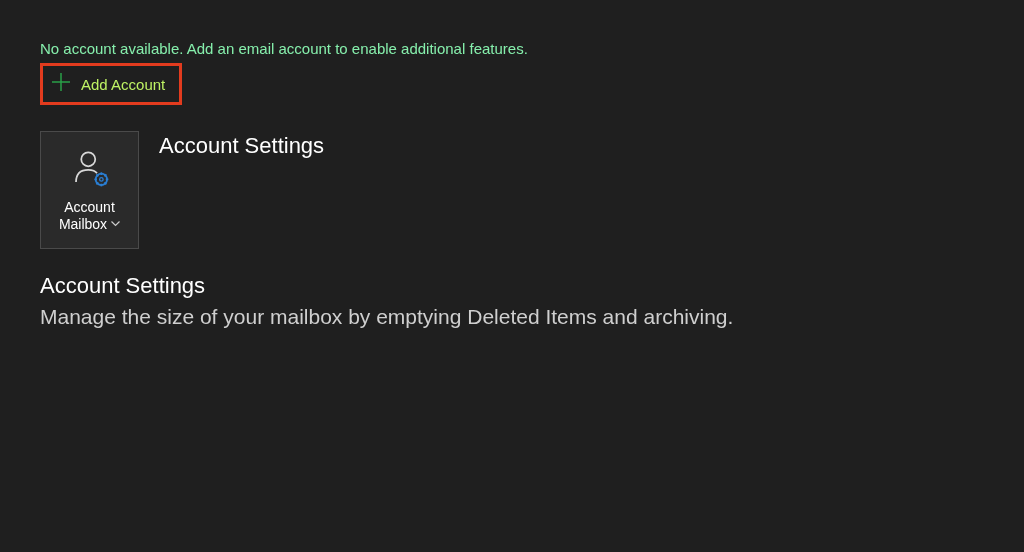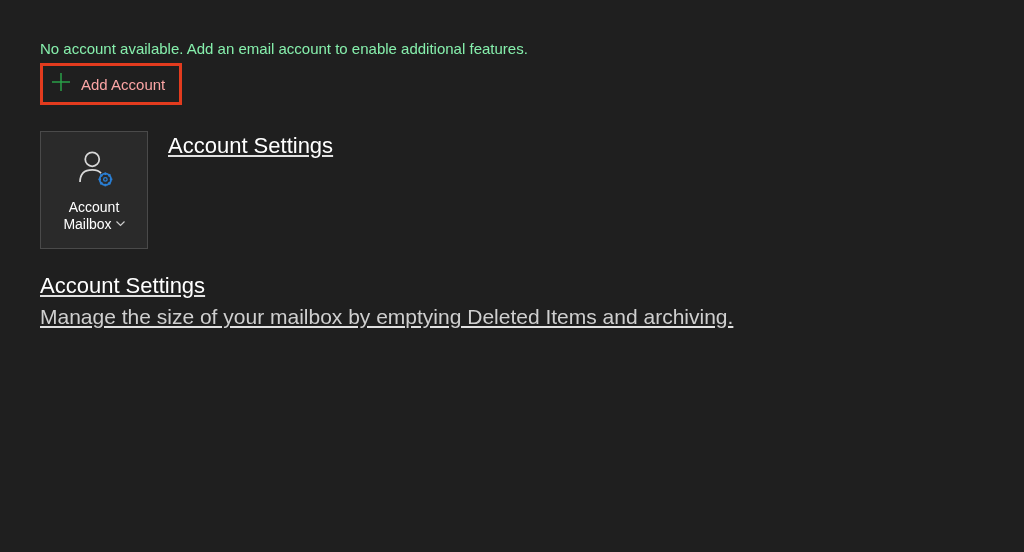--- a/index.html
+++ b/index.html
@@ -40,31 +40,31 @@
       cursor: pointer;
       margin-bottom: 26px;
     }
     .plus-icon {
       color: #2aa148;
       font-size: 22px;
       line-height: 1;
       font-weight: 300;
     }
     .add-account-label {
-      color: #fca5a5;
+      color: #bef264;
       font-size: 15px;
     }
     .section-row {
       display: flex;
       align-items: flex-start;
       gap: 20px;
       margin-bottom: 22px;
     }
     .tile-button {
-      width: 108px;
+      width: 99px;
       height: 118px;
       border: 1px solid #4a4a4a;
       background: #2a2a2a;
       display: flex;
       flex-direction: column;
       align-items: center;
       justify-content: center;
       gap: 6px;
       cursor: pointer;
       text-align: center;
@@ -75,21 +75,20 @@
       line-height: 1.2;
     }
     .chevron-down {
       font-size: 10px;
       color: #cccccc;
       line-height: 1;
       margin-top: -2px;
     }
     .section-text {
       padding-top: 2px;
-      text-decoration: underline;
     }
     .section-heading {
       font-size: 22px;
       font-weight: 400;
       color: #ffffff;
       margin-bottom: 6px;
     }
     .section-desc {
       font-size: 21px;
       color: #cfcfcf;

